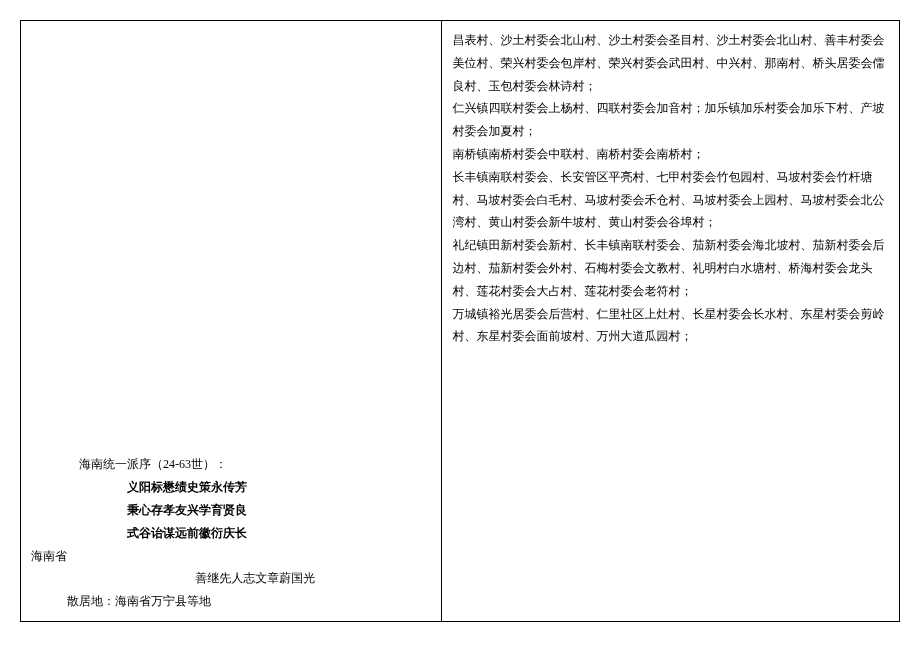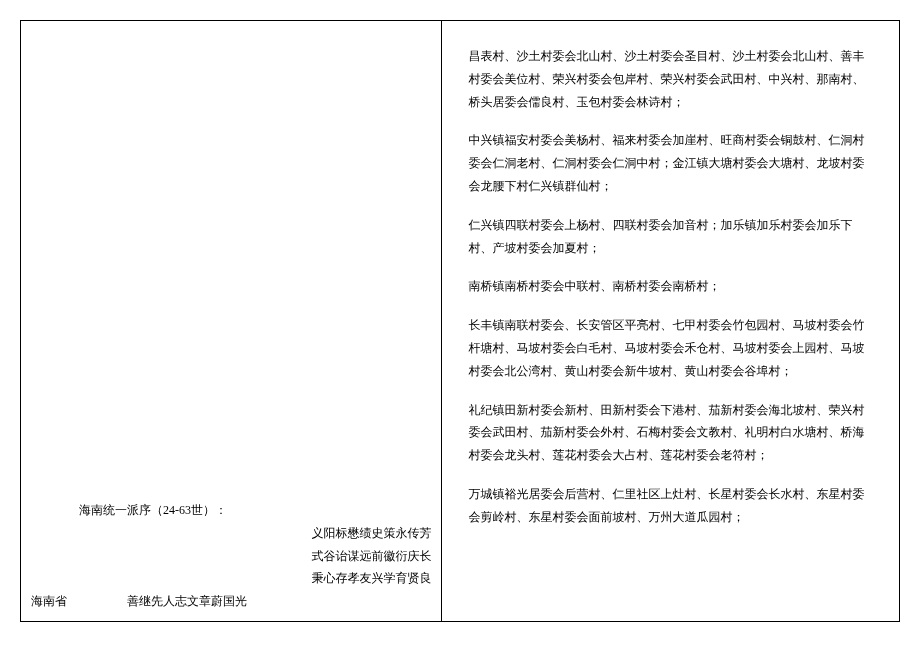--- a/index.html
+++ b/index.html
@@ -38,49 +38,50 @@
       flex: 1;
     }
     .left-content {
       line-height: 1.9;
     }
     .paixu-title {
       text-align: left;
       padding-left: 4em;
     }
     .paixu-line {
-      text-align: right;
+      text-align: left;
       padding-left: 8em;
+      font-weight: bold;
     }
     .right-col p {
-      margin: 16px;
+      margin: 0;
     }
     .block {
       margin-bottom: 2px;
     }
   </style>
 </head>
 <body>
 
 <div class="page">
   <div class="left-col">
     <div class="left-upper"></div>
     <div class="left-content">
       <p class="paixu-title">海南统一派序（24-63世）：</p>
       <p class="paixu-line">义阳标懋绩史策永传芳</p>
+      <p class="paixu-line">秉心存孝友兴学育贤良</p>
       <p class="paixu-line">式谷诒谋远前徽衍庆长</p>
-      <p class="paixu-line">秉心存孝友兴学育贤良</p>
-      <p style="display:flex;">
+      <p style="display:flex;flex-direction:column;">
         <span style="width:4em;">海南省</span>
-        <span class="" style="flex:1; text-align:left; padding-left:4em;">善继先人志文章蔚国光</span>
+        <span class="" style="flex:1; text-align:center; padding-left:4em;">善继先人志文章蔚国光</span>
       </p>
+      <p style="padding-left:3em;">散居地：海南省万宁县等地</p>
     </div>
   </div>
   <div class="right-col">
     <p class="block">昌表村、沙土村委会北山村、沙土村委会圣目村、沙土村委会北山村、善丰村委会美位村、荣兴村委会包岸村、荣兴村委会武田村、中兴村、那南村、桥头居委会儒良村、玉包村委会林诗村；</p>
-    <p class="block">中兴镇福安村委会美杨村、福来村委会加崖村、旺商村委会铜鼓村、仁洞村委会仁洞老村、仁洞村委会仁洞中村；金江镇大塘村委会大塘村、龙坡村委会龙腰下村仁兴镇群仙村；</p>
     <p class="block">仁兴镇四联村委会上杨村、四联村委会加音村；加乐镇加乐村委会加乐下村、产坡村委会加夏村；</p>
     <p class="block">南桥镇南桥村委会中联村、南桥村委会南桥村；</p>
     <p class="block">长丰镇南联村委会、长安管区平亮村、七甲村委会竹包园村、马坡村委会竹杆塘村、马坡村委会白毛村、马坡村委会禾仓村、马坡村委会上园村、马坡村委会北公湾村、黄山村委会新牛坡村、黄山村委会谷埠村；</p>
-    <p class="block">礼纪镇田新村委会新村、田新村委会下港村、茄新村委会海北坡村、荣兴村委会武田村、茄新村委会外村、石梅村委会文教村、礼明村白水塘村、桥海村委会龙头村、莲花村委会大占村、莲花村委会老符村；</p>
+    <p class="block">礼纪镇田新村委会新村、长丰镇南联村委会、茄新村委会海北坡村、茄新村委会后边村、茄新村委会外村、石梅村委会文教村、礼明村白水塘村、桥海村委会龙头村、莲花村委会大占村、莲花村委会老符村；</p>
     <p class="block">万城镇裕光居委会后营村、仁里社区上灶村、长星村委会长水村、东星村委会剪岭村、东星村委会面前坡村、万州大道瓜园村；</p>
   </div>
 </div>
 
 </body></html>

